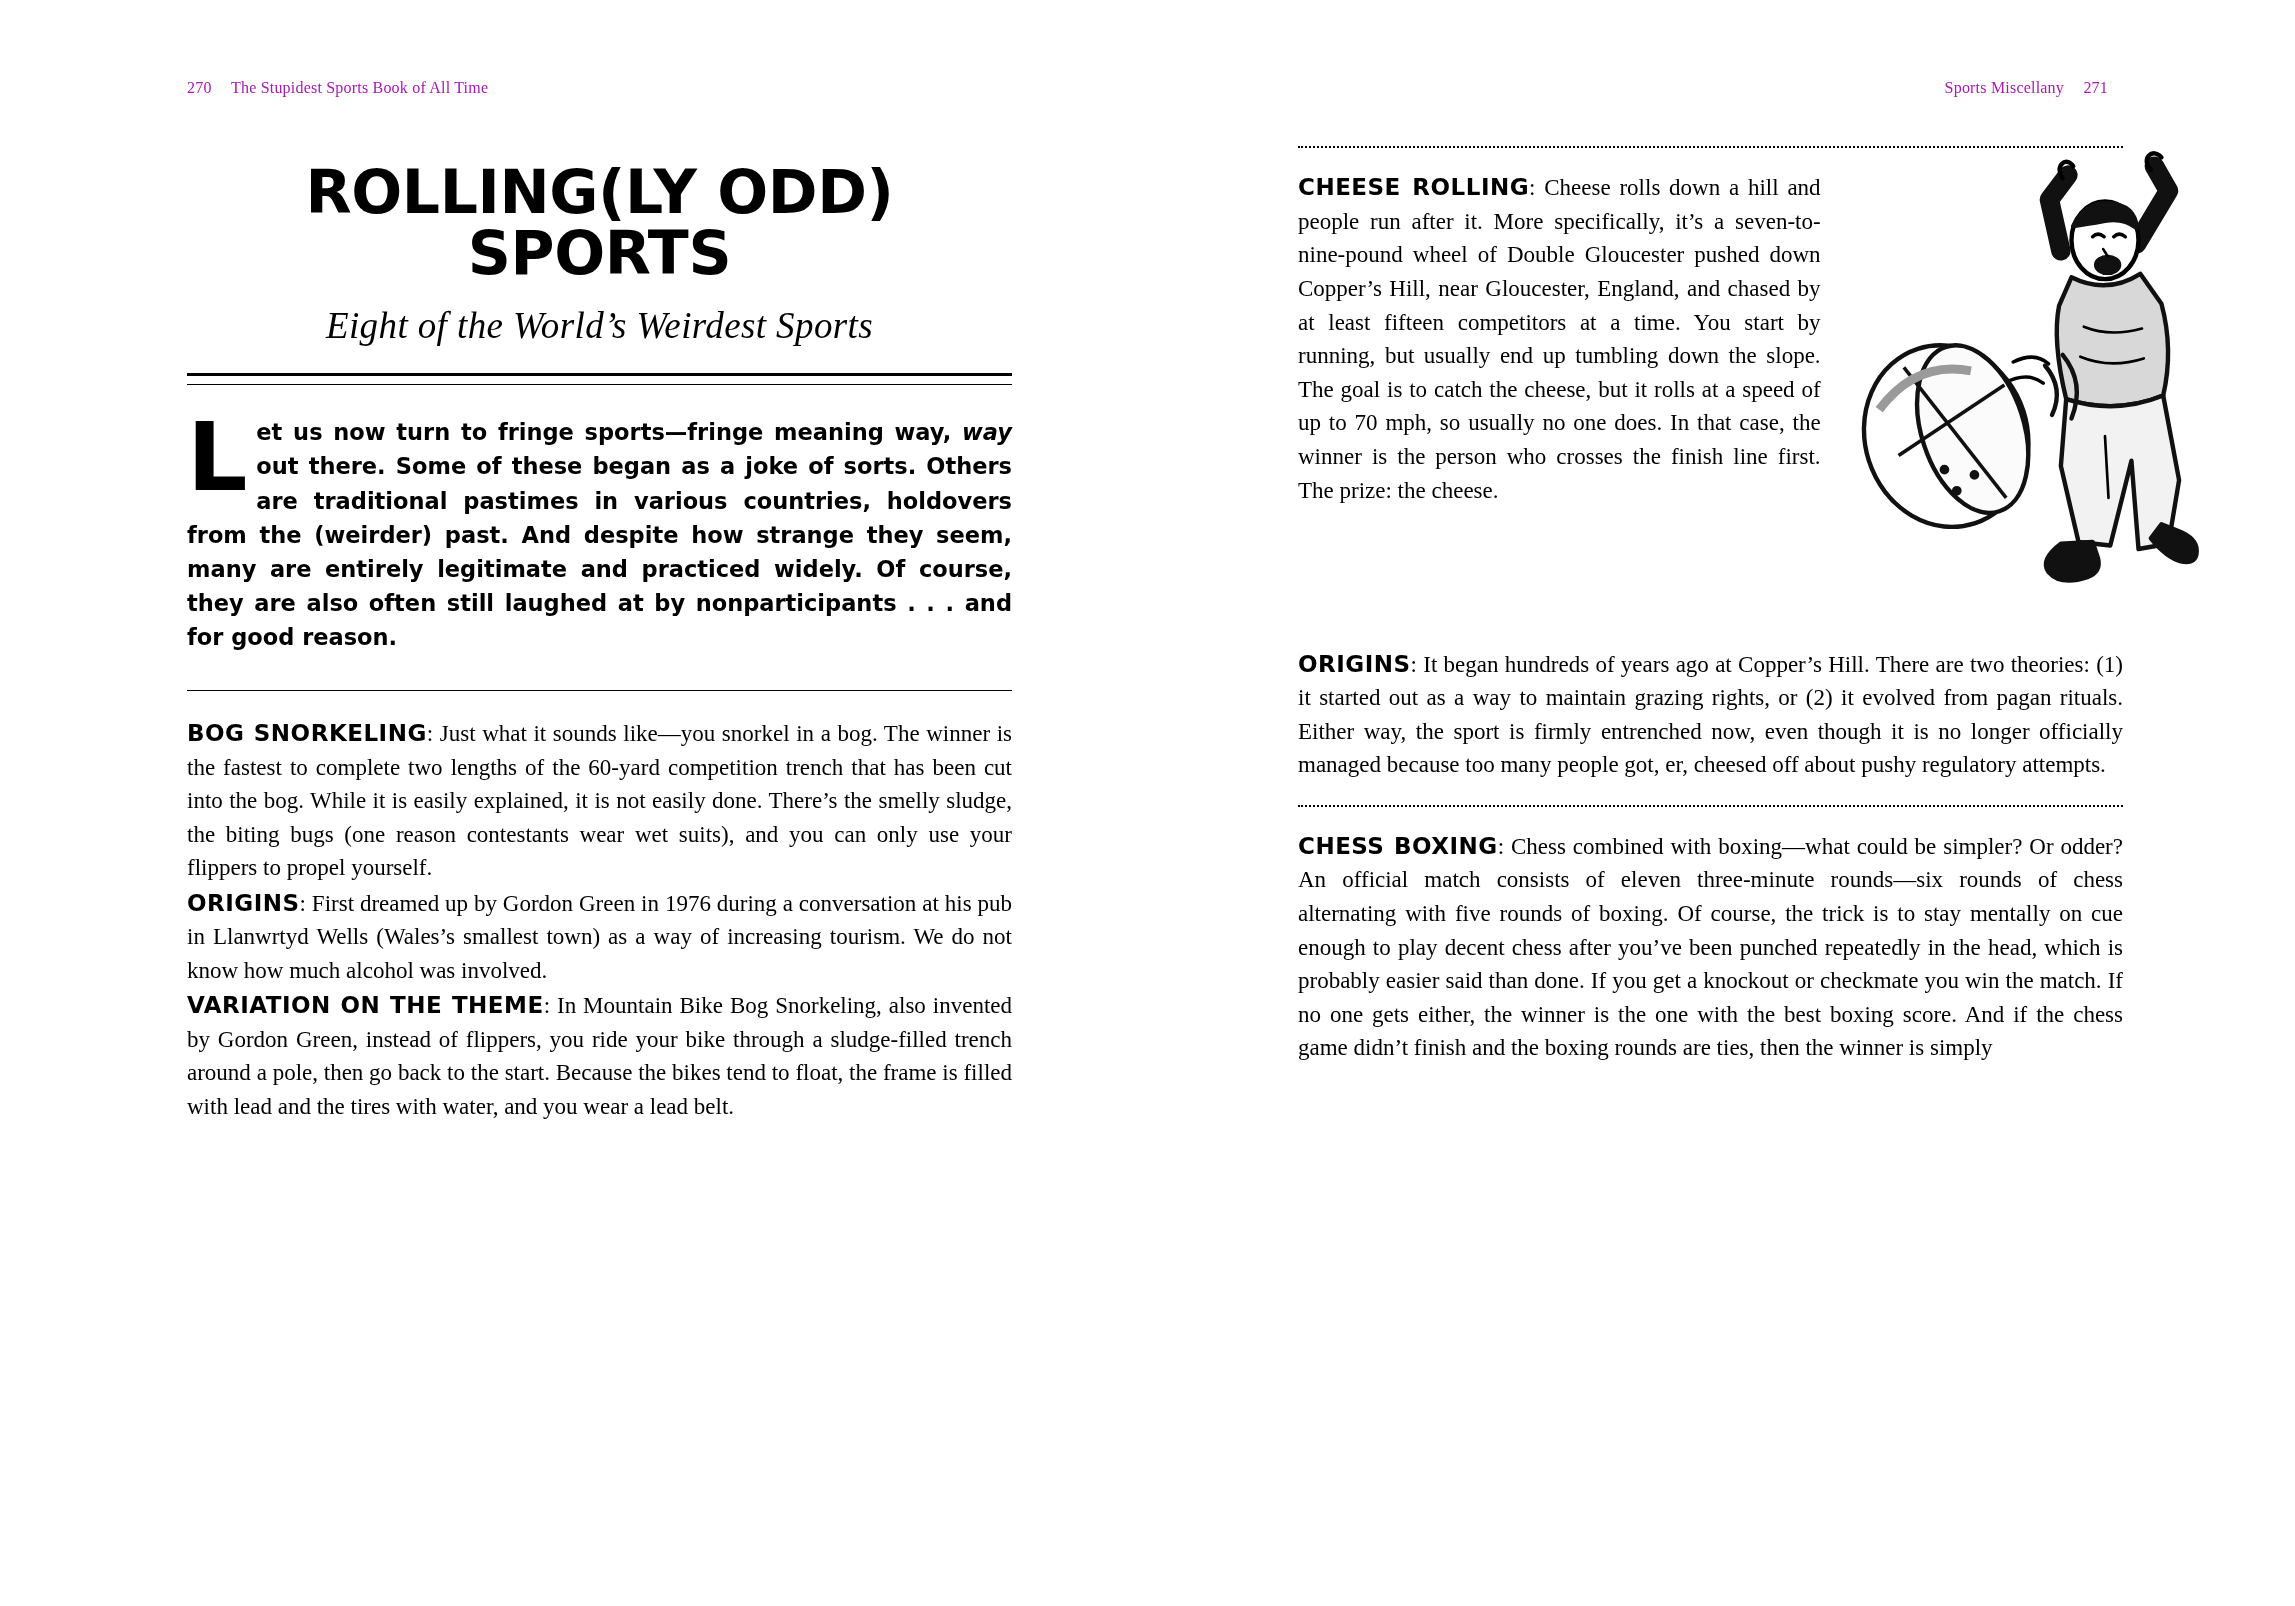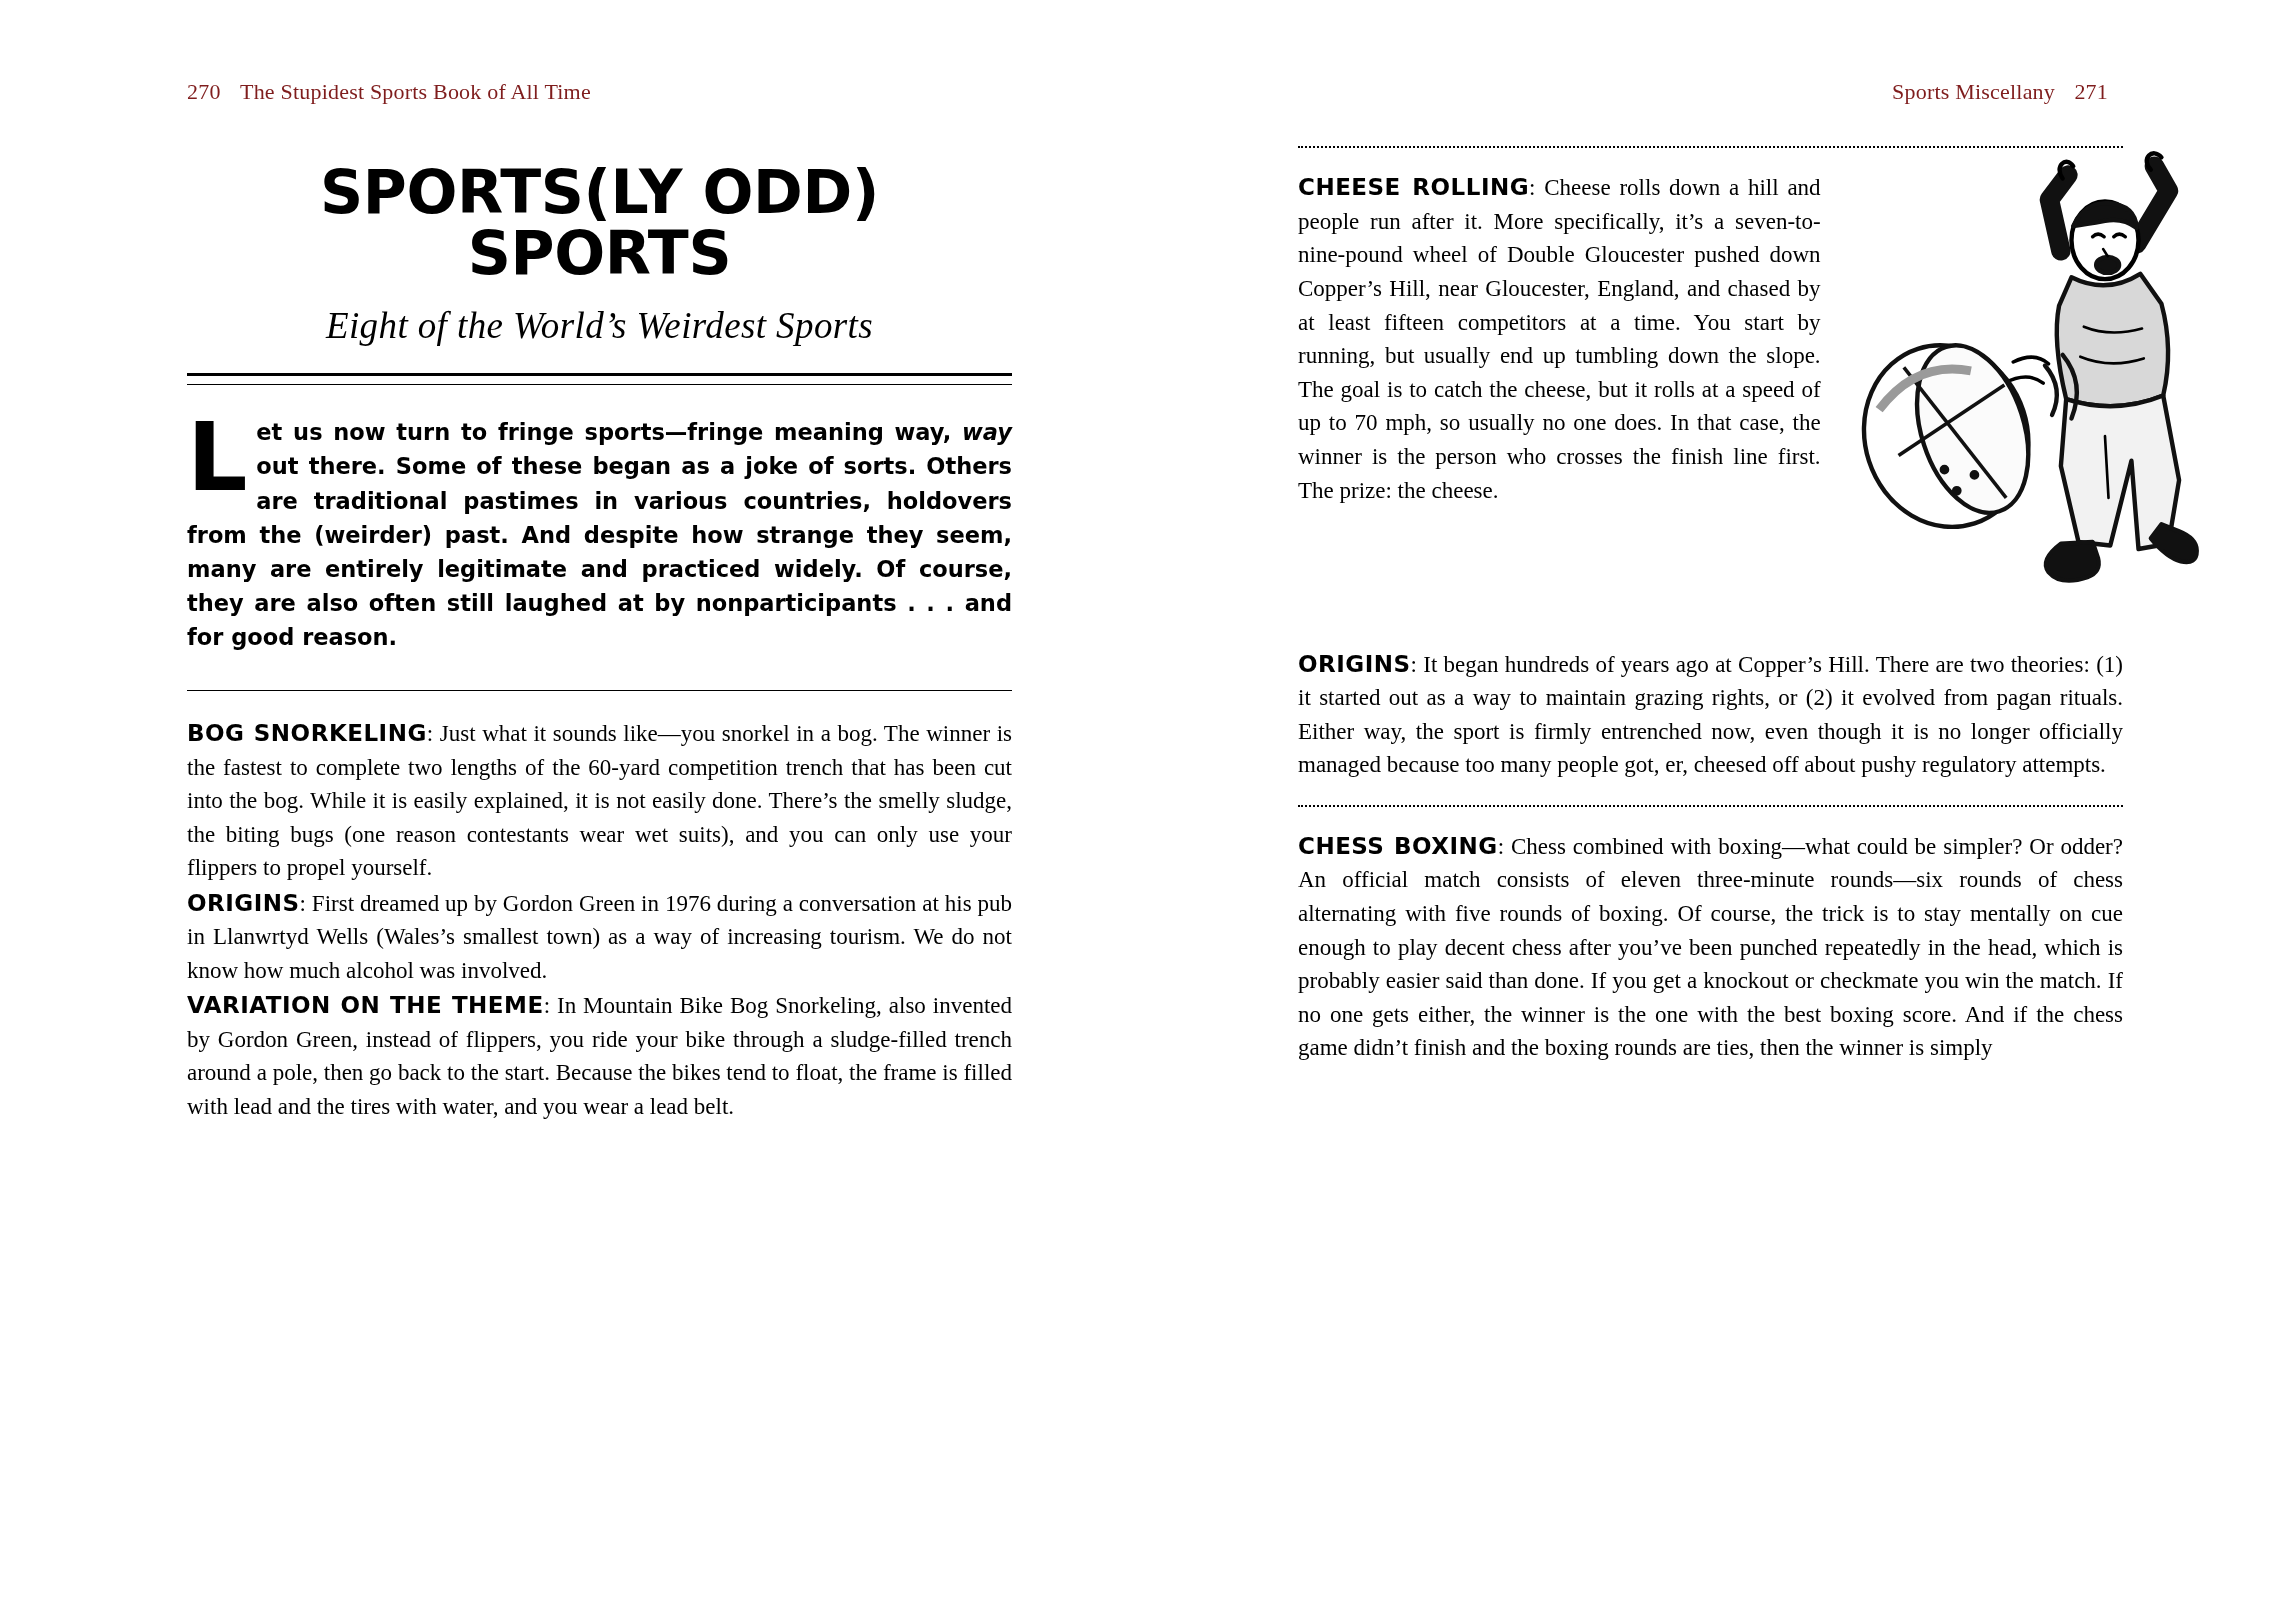--- a/index.html
+++ b/index.html
@@ -20,23 +20,23 @@
     width: 2295px;
     height: 1607px;
     box-sizing: border-box;
   }
 
   
   .runhead {
     position: absolute;
     top: 79px;
     font-family: "Liberation Serif", serif;
-    font-size: 22px;
+    font-size: 16px;
     letter-spacing: 0.2px;
-    color: #7f1d1d;
+    color: #a21caf;
     white-space: nowrap;
   }
   .runhead-left { left: 187px; }
   .runhead-left .folio { margin-right: 19.4px; }
   .runhead-right { right: 187px; text-align: center; }
   .runhead-right .folio { margin-left: 19.4px; }
 
   
   .page {
     position: absolute;
@@ -150,21 +150,21 @@
     <span class="folio">270</span><span>The Stupidest Sports Book of All Time</span>
   </div>
   <div class="runhead runhead-right">
     <span>Sports Miscellany</span><span class="folio">271</span>
   </div>
 
   <div class="page page-left">
 
     <div class="title-block">
       <div class="title-main">
-        <div>SPORTS(LY ODD)</div>
+        <div>ROLLING(LY ODD)</div>
         <div>SPORTS</div>
       </div>
       <div class="title-sub">Eight of the World’s Weirdest Sports</div>
       <hr class="rule-double">
     </div>
 
     <p class="intro clearfix">
       <span class="dropcap">L</span><span>et us now turn to fringe sports—fringe meaning way, </span><em>way</em><span> out there. Some of these began as a joke of sorts. Others are traditional pastimes in various countries, holdovers from the (weirder) past. And despite how strange they seem, many are entirely legitimate and practiced widely. Of course, they are also often still laughed at by nonparticipants . . . and for good reason.</span>
     </p>
 

